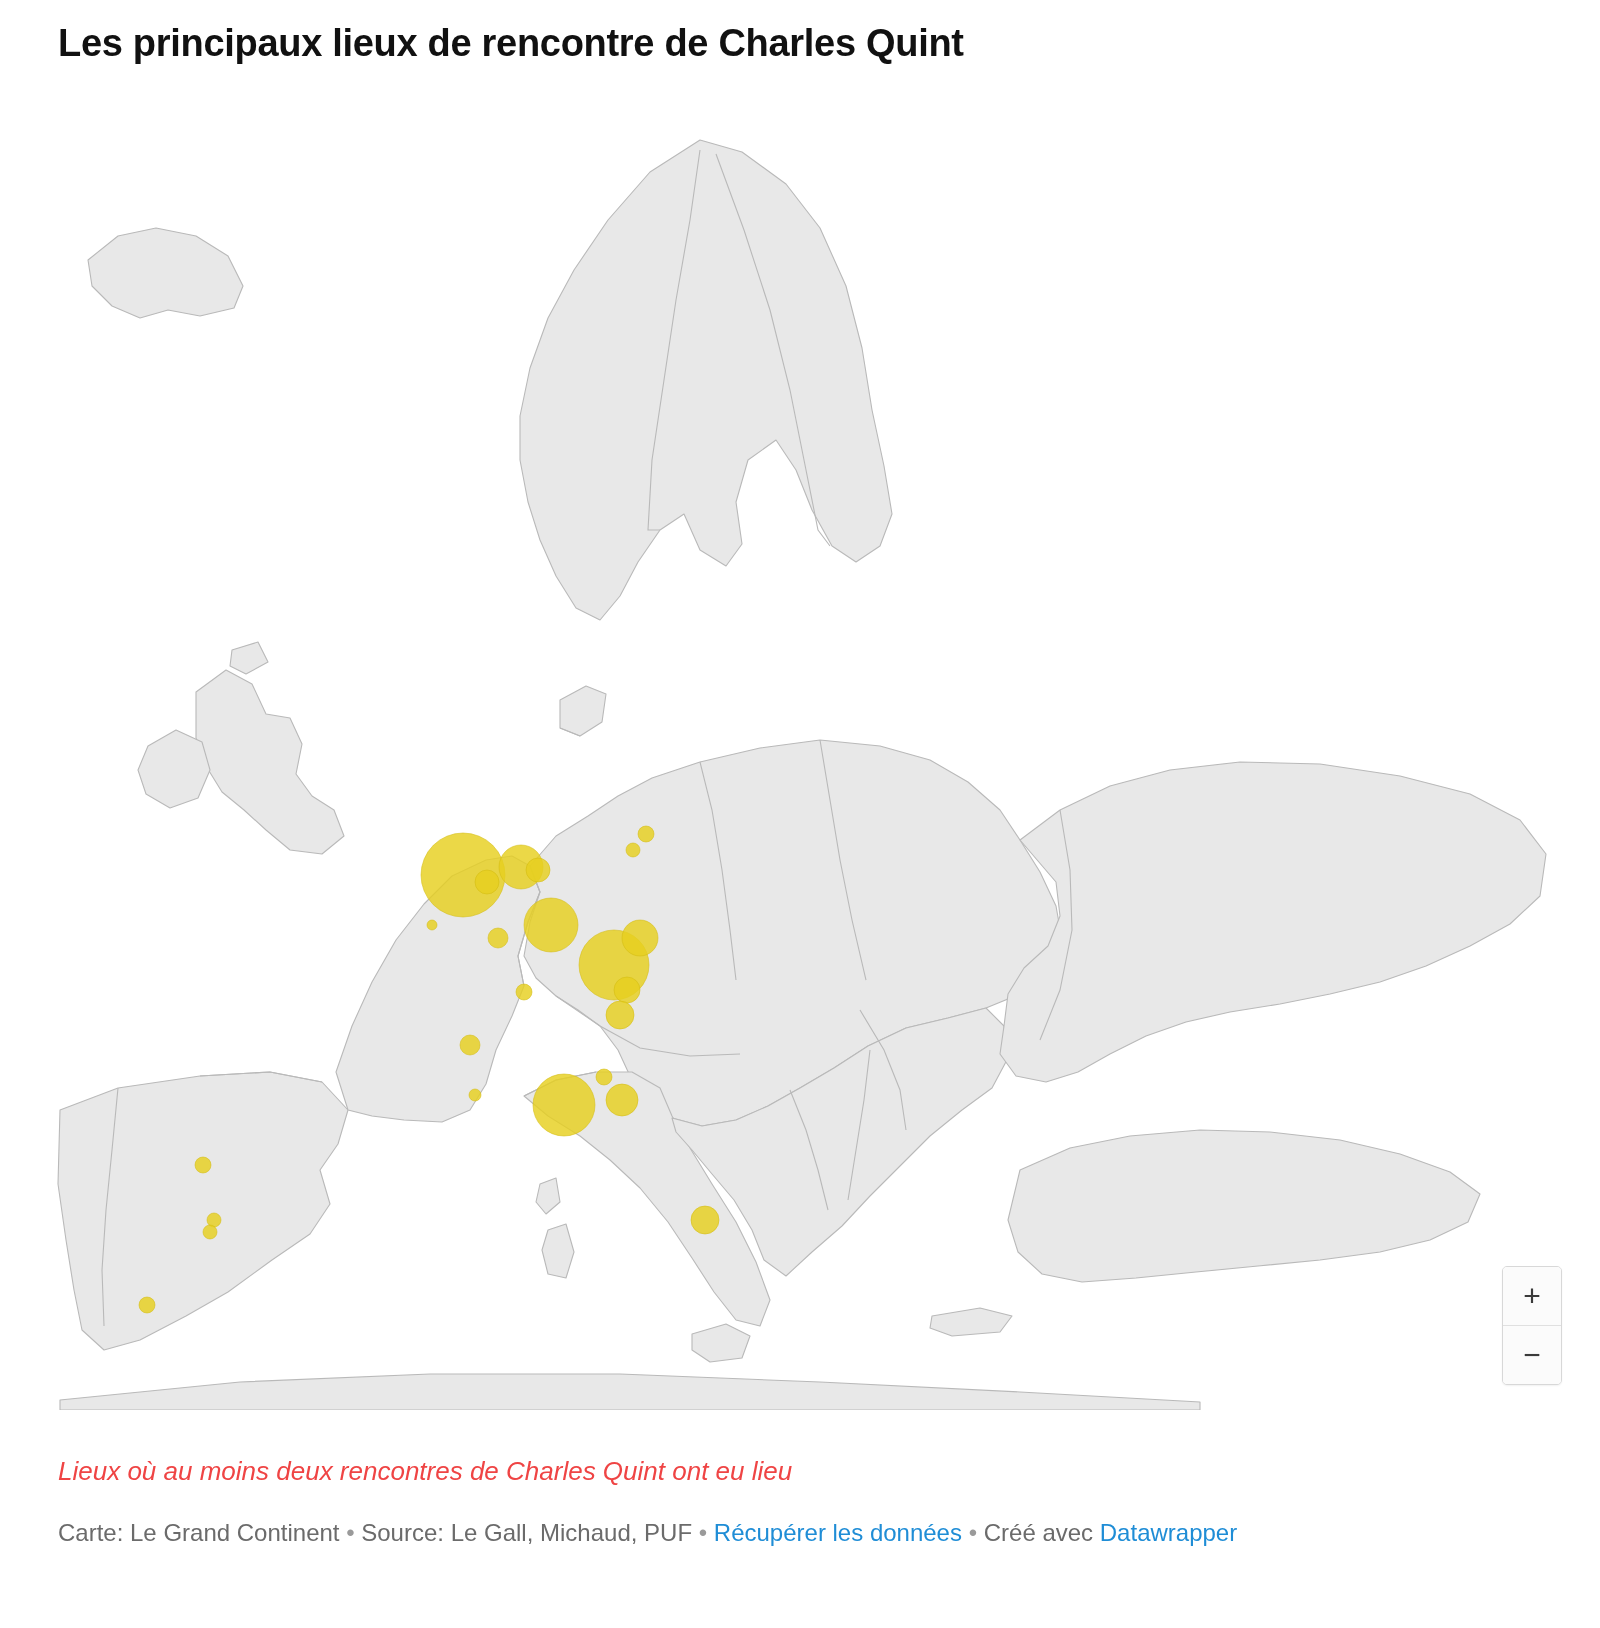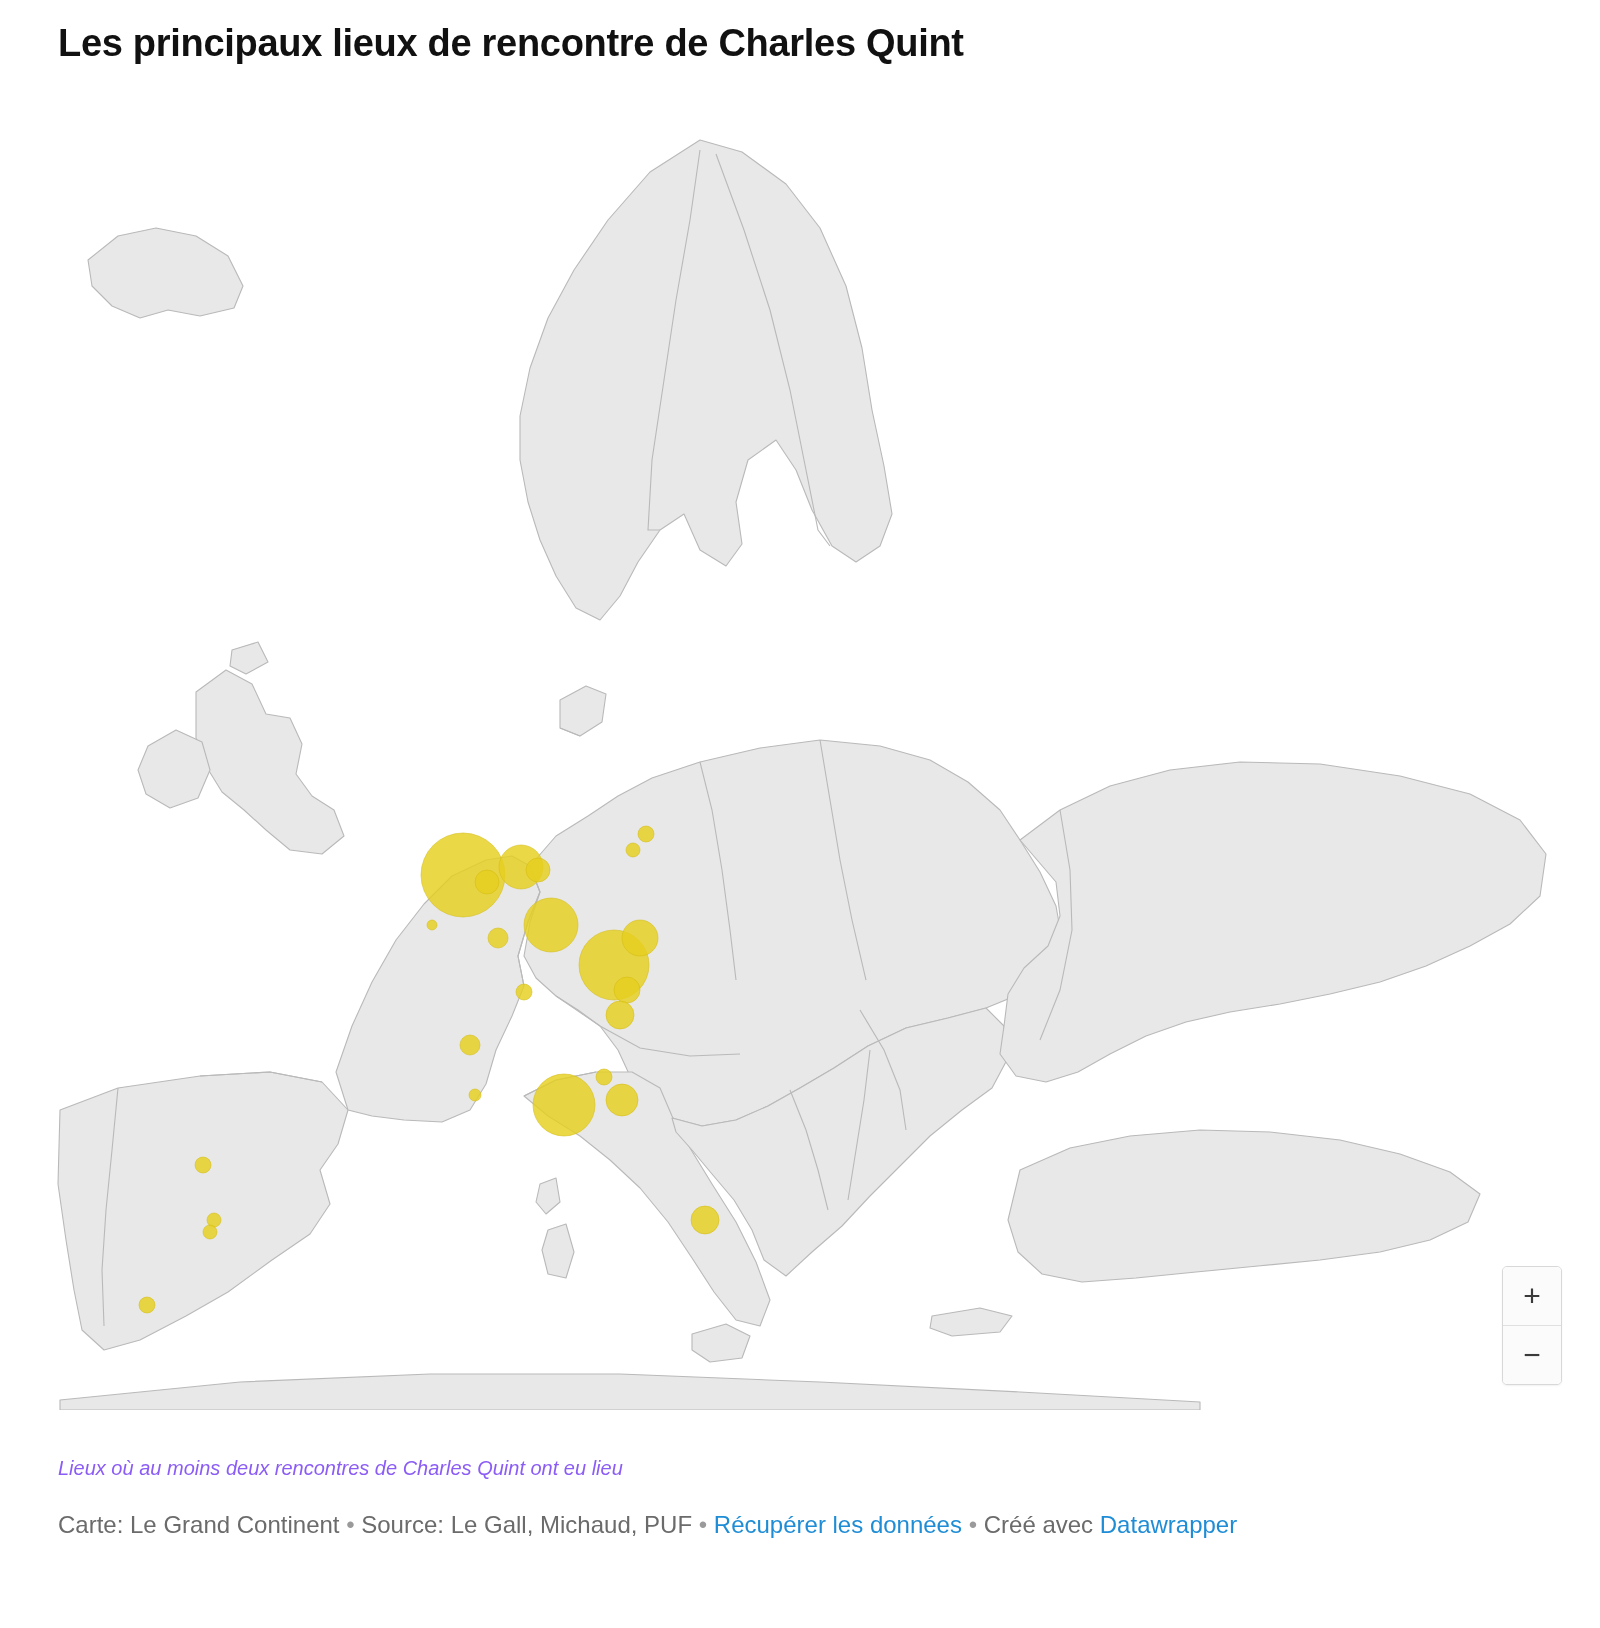--- a/index.html
+++ b/index.html
@@ -71,23 +71,23 @@
   .zoom-btn.top {
     border-bottom: 1px solid #e0e0e0;
   }
   .footer {
     position: absolute;
     left: 58px;
     top: 1455px;
     width: 1500px;
   }
   .footer-note {
-    font-size: 20px;
+    font-size: 26px;
     font-style: italic;
-    color: #8b5cf6;
+    color: #ef4444;
     line-height: 1.3;
   }
   .footer-credits {
     font-size: 24px;
     color: #6b6b6b;
     line-height: 1.35;
     margin-top: 28px;
   }
   .footer-credits .lnk {
     color: #1f8dd6;

